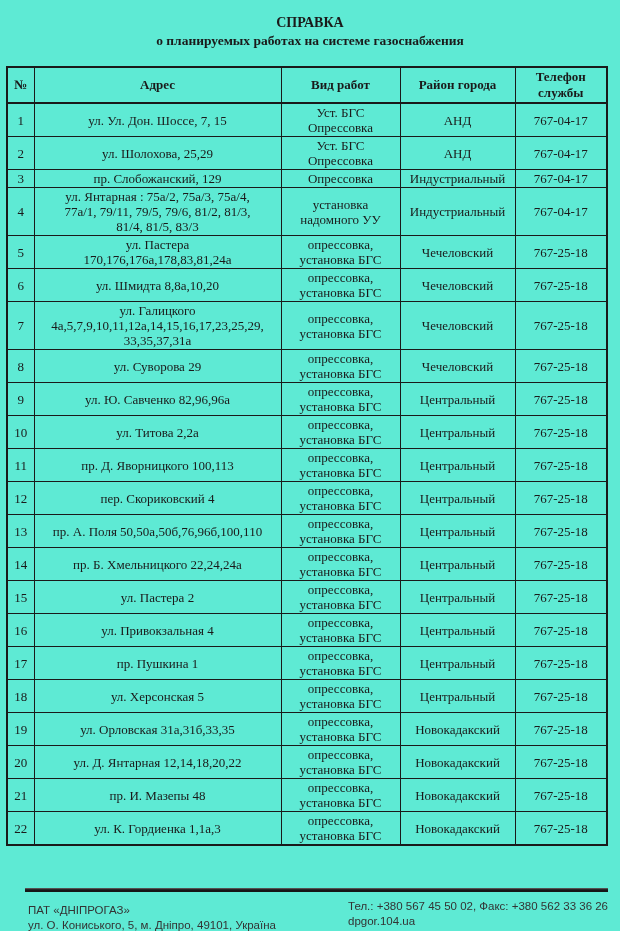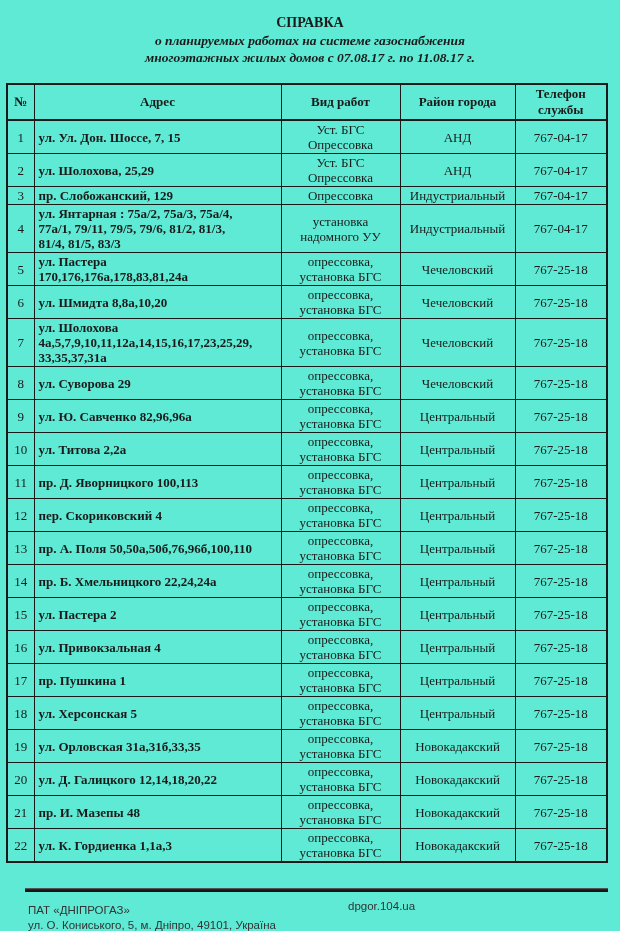--- a/index.html
+++ b/index.html
@@ -22,21 +22,20 @@
     text-align: center;
     font-weight: bold;
   }
   .title-line1 {
     font-size: 14px;
     line-height: 18px;
   }
   .title-line2, .title-line3 {
     font-size: 13.5px;
     line-height: 17px;
-    font-style: italic;
   }
   table.works {
     border-collapse: collapse;
     table-layout: fixed;
     width: 600px;
     margin: 17px 8px 0 6px;
     border: 2px solid #1a1a1a;
   }
   table.works th, table.works td {
     border: 1px solid #1a1a1a;
@@ -55,23 +54,22 @@
   }
   col.c-num   { width: 27px; }
   col.c-addr  { width: 247px; }
   col.c-work  { width: 119px; }
   col.c-distr { width: 115px; }
   col.c-phone { width: 92px; }
   td.num, td.work, td.distr, td.phone {
     text-align: center;
   }
   td.addr {
-    text-align: left;
+    text-align: center;
     padding-left: 6px;
-    font-weight: bold;
   }
   td.addr, td.work {
     white-space: pre-line;
   }
   .footer-divider {
     position: absolute;
     left: 25px;
     right: 12px;
     top: 888px;
     height: 4px;
@@ -101,21 +99,20 @@
   }
 </style>
 </head>
 <body>
 
 <div class="page">
 
   <div class="title-block">
     <div class="title-line1">СПРАВКА</div>
     <div class="title-line2">о планируемых работах на системе газоснабжения</div>
-    <div class="title-line3">многоэтажных жилых домов с 07.08.17 г. по 11.08.17 г.</div>
   </div>
 
   <table class="works">
     <colgroup>
       <col class="c-num">
       <col class="c-addr">
       <col class="c-work">
       <col class="c-distr">
       <col class="c-phone">
     </colgroup>
@@ -174,21 +171,21 @@
         <tr>
           <td class="num">6</td>
           <td class="addr">ул. Шмидта 8,8а,10,20</td>
           <td class="work">опрессовка,
 установка БГС</td>
           <td class="distr">Чечеловский</td>
           <td class="phone">767-25-18</td>
         </tr>
         <tr>
           <td class="num">7</td>
-          <td class="addr">ул. Шолохова
+          <td class="addr">ул. Галицкого
 4а,5,7,9,10,11,12а,14,15,16,17,23,25,29,
 33,35,37,31а</td>
           <td class="work">опрессовка,
 установка БГС</td>
           <td class="distr">Чечеловский</td>
           <td class="phone">767-25-18</td>
         </tr>
         <tr>
           <td class="num">8</td>
           <td class="addr">ул. Суворова 29</td>
@@ -280,21 +277,21 @@
         <tr>
           <td class="num">19</td>
           <td class="addr">ул. Орловская 31а,31б,33,35</td>
           <td class="work">опрессовка,
 установка БГС</td>
           <td class="distr">Новокадакский</td>
           <td class="phone">767-25-18</td>
         </tr>
         <tr>
           <td class="num">20</td>
-          <td class="addr">ул. Д. Галицкого 12,14,18,20,22</td>
+          <td class="addr">ул. Д. Янтарная 12,14,18,20,22</td>
           <td class="work">опрессовка,
 установка БГС</td>
           <td class="distr">Новокадакский</td>
           <td class="phone">767-25-18</td>
         </tr>
         <tr>
           <td class="num">21</td>
           <td class="addr">пр. И. Мазепы 48</td>
           <td class="work">опрессовка,
 установка БГС</td>
@@ -313,17 +310,18 @@
   </table>
 
   <div class="footer-divider"></div>
 
   <div class="footer">
     <div class="footer-left">
       <div>ПАТ «ДНІПРОГАЗ»</div>
       <div>ул. О. Кониського, 5, м. Дніпро, 49101, Україна</div>
     </div>
     <div class="footer-right">
+      <div>Тел.: +380 567 45 50 02, Факс: +380 562 33 36 26</div>
       <div>dpgor.104.ua</div>
     </div>
   </div>
 
 </div>
 
 </body></html>

